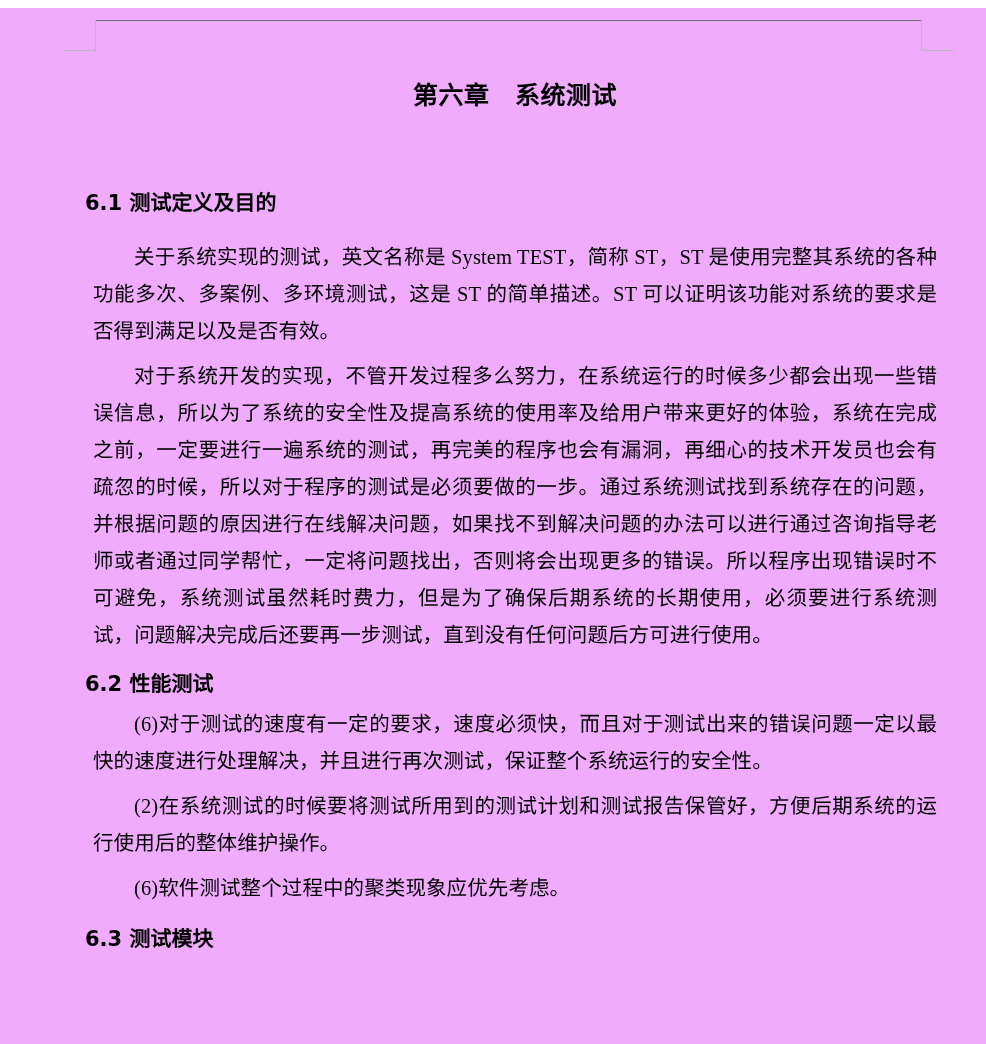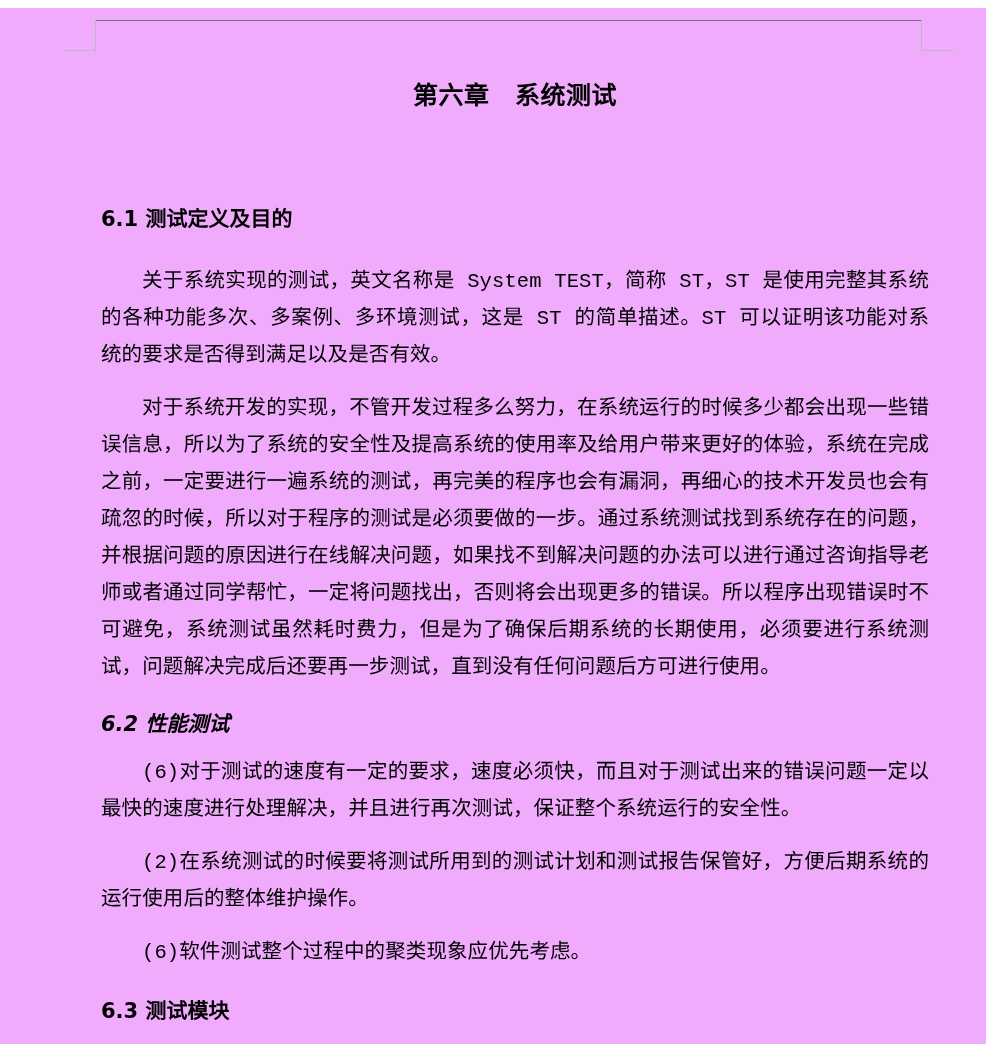--- a/index.html
+++ b/index.html
@@ -95,34 +95,34 @@
     text-align: center;
     font-family: "DejaVu Sans", "Liberation Sans", sans-serif;
     font-size: 25px;
     font-weight: bold;
     letter-spacing: 0.5px;
     line-height: 1.3;
     white-space: pre;
   }
 
   .section-heading {
-    margin: 16px;
+    margin: 0;
     font-family: "DejaVu Sans", "Liberation Sans", sans-serif;
     font-size: 21px;
     font-weight: bold;
     line-height: 1.35;
     letter-spacing: 0px;
   }
   .section-heading.h-61 { padding-top: 76px; }
-  .section-heading.h-62 { padding-top: 8px; font-style: italic; }
+  .section-heading.h-62 { padding-top: 8px; }
   .section-heading.h-63 { padding-top: 10px; }
 
   .para {
-    margin: 16px;
-    font-family: Liberation Mono, monospace;
+    margin: 8px;
+    font-family: Liberation Serif, serif;
     font-size: 20.5px;
     line-height: 37px;
     text-align: justify;
     text-justify: inter-ideograph;
     text-indent: 2em;
     word-break: break-all;
     letter-spacing: 0.1px;
   }
   .para.first-in-section { padding-top: 14px; }
   .para.list-item { text-indent: 2em; }

